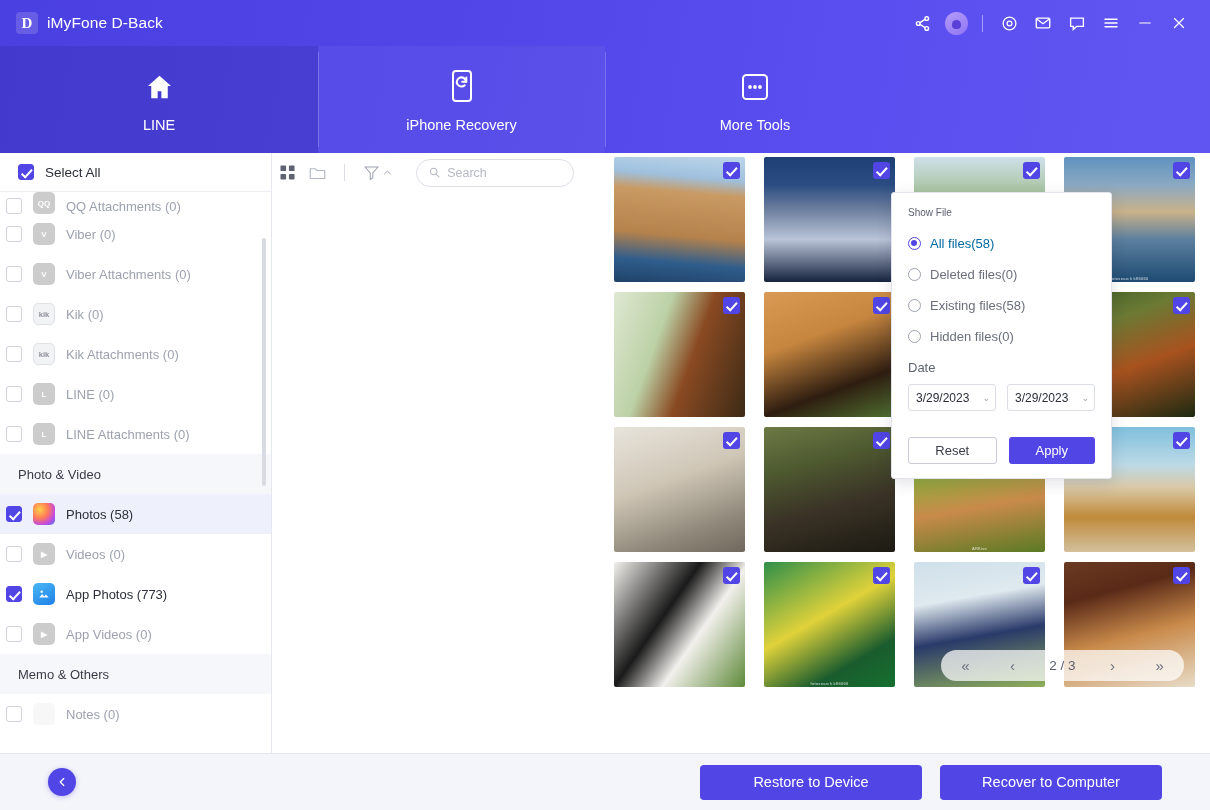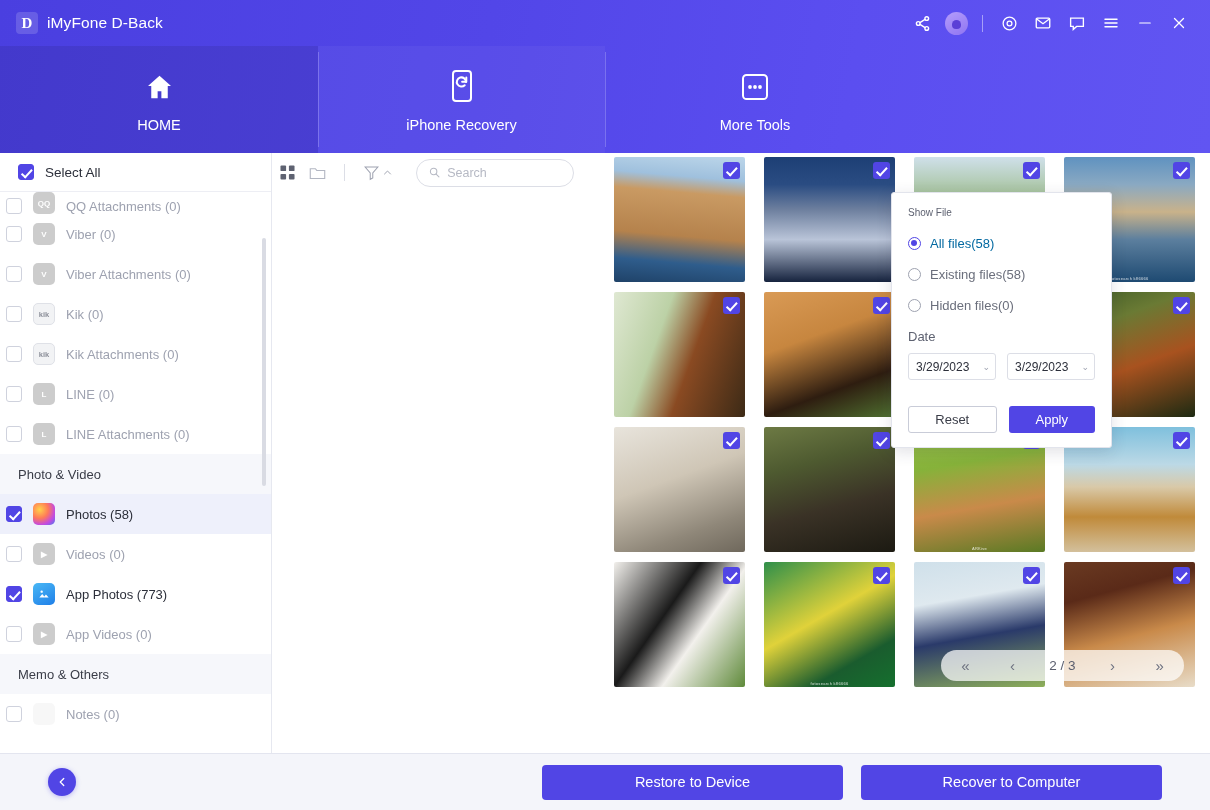--- a/index.html
+++ b/index.html
@@ -325,21 +325,21 @@
   }
   .backbtn {
     width: 28px; height: 28px; border-radius: 50%;
     background: #5145e5;
     display: flex; align-items: center; justify-content: center;
     cursor: pointer; color: #fff;
     box-shadow: 0 1px 5px rgba(81,69,229,.35);
   }
   .footer-spacer { flex: 1; }
   .act {
-    width: 301px; height: 35px; border-radius: 4px;
+    width: 222px; height: 35px; border-radius: 4px;
     background: #5145e5; color: #fff;
     font-size: 14.5px; font-family: "Liberation Sans", sans-serif;
     border: 0; cursor: pointer;
   }
   .act + .act { margin-left: 18px; }
 </style>
 </head>
 <body>
 
 <div class="app">
@@ -401,21 +401,21 @@
       </div>
     </div>
 
     <div class="navtabs">
       <div class="navtab home">
         <div class="ico-box">
           <svg width="33" height="30" viewBox="0 0 24 24" fill="#fff">
             <path d="M12 3 2.8 11.2h2.6V21h5.1v-5.6h3v5.6h5.1v-9.8h2.6z"></path>
           </svg>
         </div>
-        <div class="navtab-label">HOME</div>
+        <div class="navtab-label">LINE</div>
       </div>
 
       <div class="navtab iphone">
         <div class="ico-box">
           <svg width="28" height="38" viewBox="0 0 28 38" fill="none" stroke="#fff" stroke-width="2">
             <rect x="5" y="3" width="18" height="30" rx="3"></rect>
             <path d="M18 14a4.6 4.6 0 1 0-1.3 3.2" stroke-linecap="round"></path>
             <path d="M18.3 9.6v4.2h-4.2" stroke-linecap="round" stroke-linejoin="round"></path>
           </svg>
         </div>
@@ -680,20 +680,24 @@
           <span class="pg">»</span>
         </div>
       </div>
 
       <div class="panel">
         <div class="panel-title">Show File</div>
 
         <div class="radio-row on">
           <span class="radio on"></span>
           <span class="radio-label">All files(58)</span>
+        </div>
+        <div class="radio-row">
+          <span class="radio"></span>
+          <span class="radio-label">Deleted files(0)</span>
         </div>
         <div class="radio-row">
           <span class="radio"></span>
           <span class="radio-label">Existing files(58)</span>
         </div>
         <div class="radio-row">
           <span class="radio"></span>
           <span class="radio-label">Hidden files(0)</span>
         </div>
 

